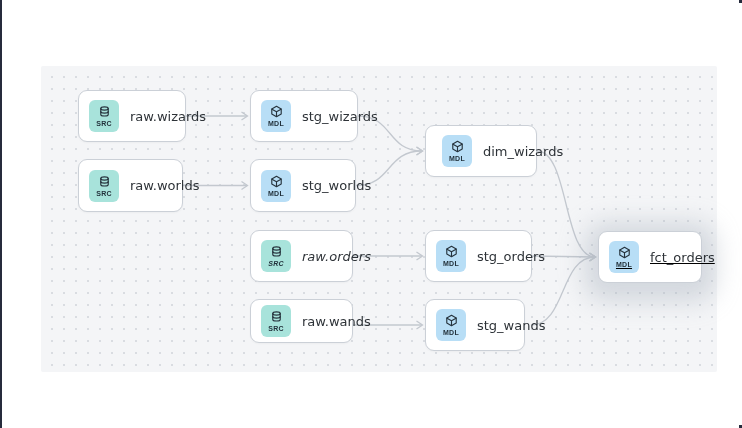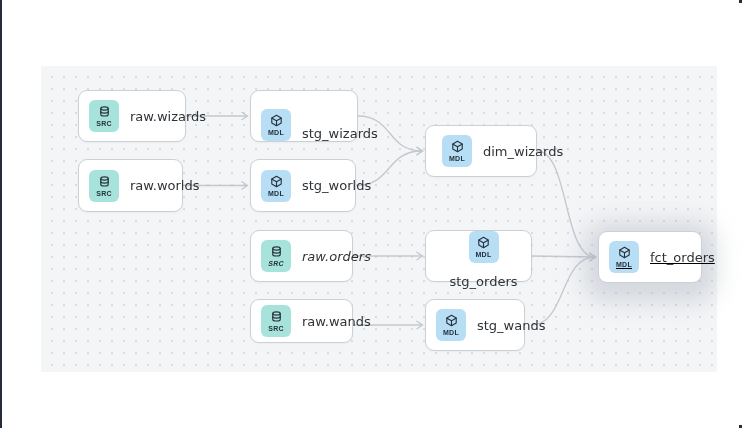--- a/index.html
+++ b/index.html
@@ -96,21 +96,21 @@
             <svg viewBox="0 0 16 16">
               <ellipse cx="8" cy="4.3" rx="4.6" ry="2"></ellipse>
               <path d="M3.4 4.3v7.3c0 1.1 2.06 2 4.6 2s4.6-.9 4.6-2V4.3"></path>
               <path d="M3.4 8c0 1.1 2.06 2 4.6 2s4.6-.9 4.6-2"></path>
             </svg>
           </span>
           <span class="badge-text">SRC</span>
         </span>
         <span class="node-label">raw.worlds</span>
       </div>
-      <div class="node" style="left: 250px; top: 90px; width: 108px; height: 52px; align-items: flex-end;">
+      <div class="node" style="left: 250px; top: 90px; width: 108px; height: 52px;">
         <span class="badge mdl">
           <span class="badge-icon">
             <svg viewBox="0 0 16 16">
               <path d="M8 1.6 13.8 4.9v6.2L8 14.4 2.2 11.1V4.9z"></path>
               <path d="M2.4 5.1l5.6 3.1 5.6-3.1M8 8.2V14"></path>
             </svg>
           </span>
           <span class="badge-text">MDL</span>
         </span>
         <span class="node-label">stg_wizards</span>
@@ -158,21 +158,21 @@
           <span class="badge-icon">
             <svg viewBox="0 0 16 16">
               <path d="M8 1.6 13.8 4.9v6.2L8 14.4 2.2 11.1V4.9z"></path>
               <path d="M2.4 5.1l5.6 3.1 5.6-3.1M8 8.2V14"></path>
             </svg>
           </span>
           <span class="badge-text">MDL</span>
         </span>
         <span class="node-label">dim_wizards</span>
       </div>
-      <div class="node" style="left: 425px; top: 230px; width: 107px; height: 52px; flex-direction: column;">
+      <div class="node" style="left: 425px; top: 230px; width: 107px; height: 52px;">
         <span class="badge mdl">
           <span class="badge-icon">
             <svg viewBox="0 0 16 16">
               <path d="M8 1.6 13.8 4.9v6.2L8 14.4 2.2 11.1V4.9z"></path>
               <path d="M2.4 5.1l5.6 3.1 5.6-3.1M8 8.2V14"></path>
             </svg>
           </span>
           <span class="badge-text">MDL</span>
         </span>
         <span class="node-label">stg_orders</span>

